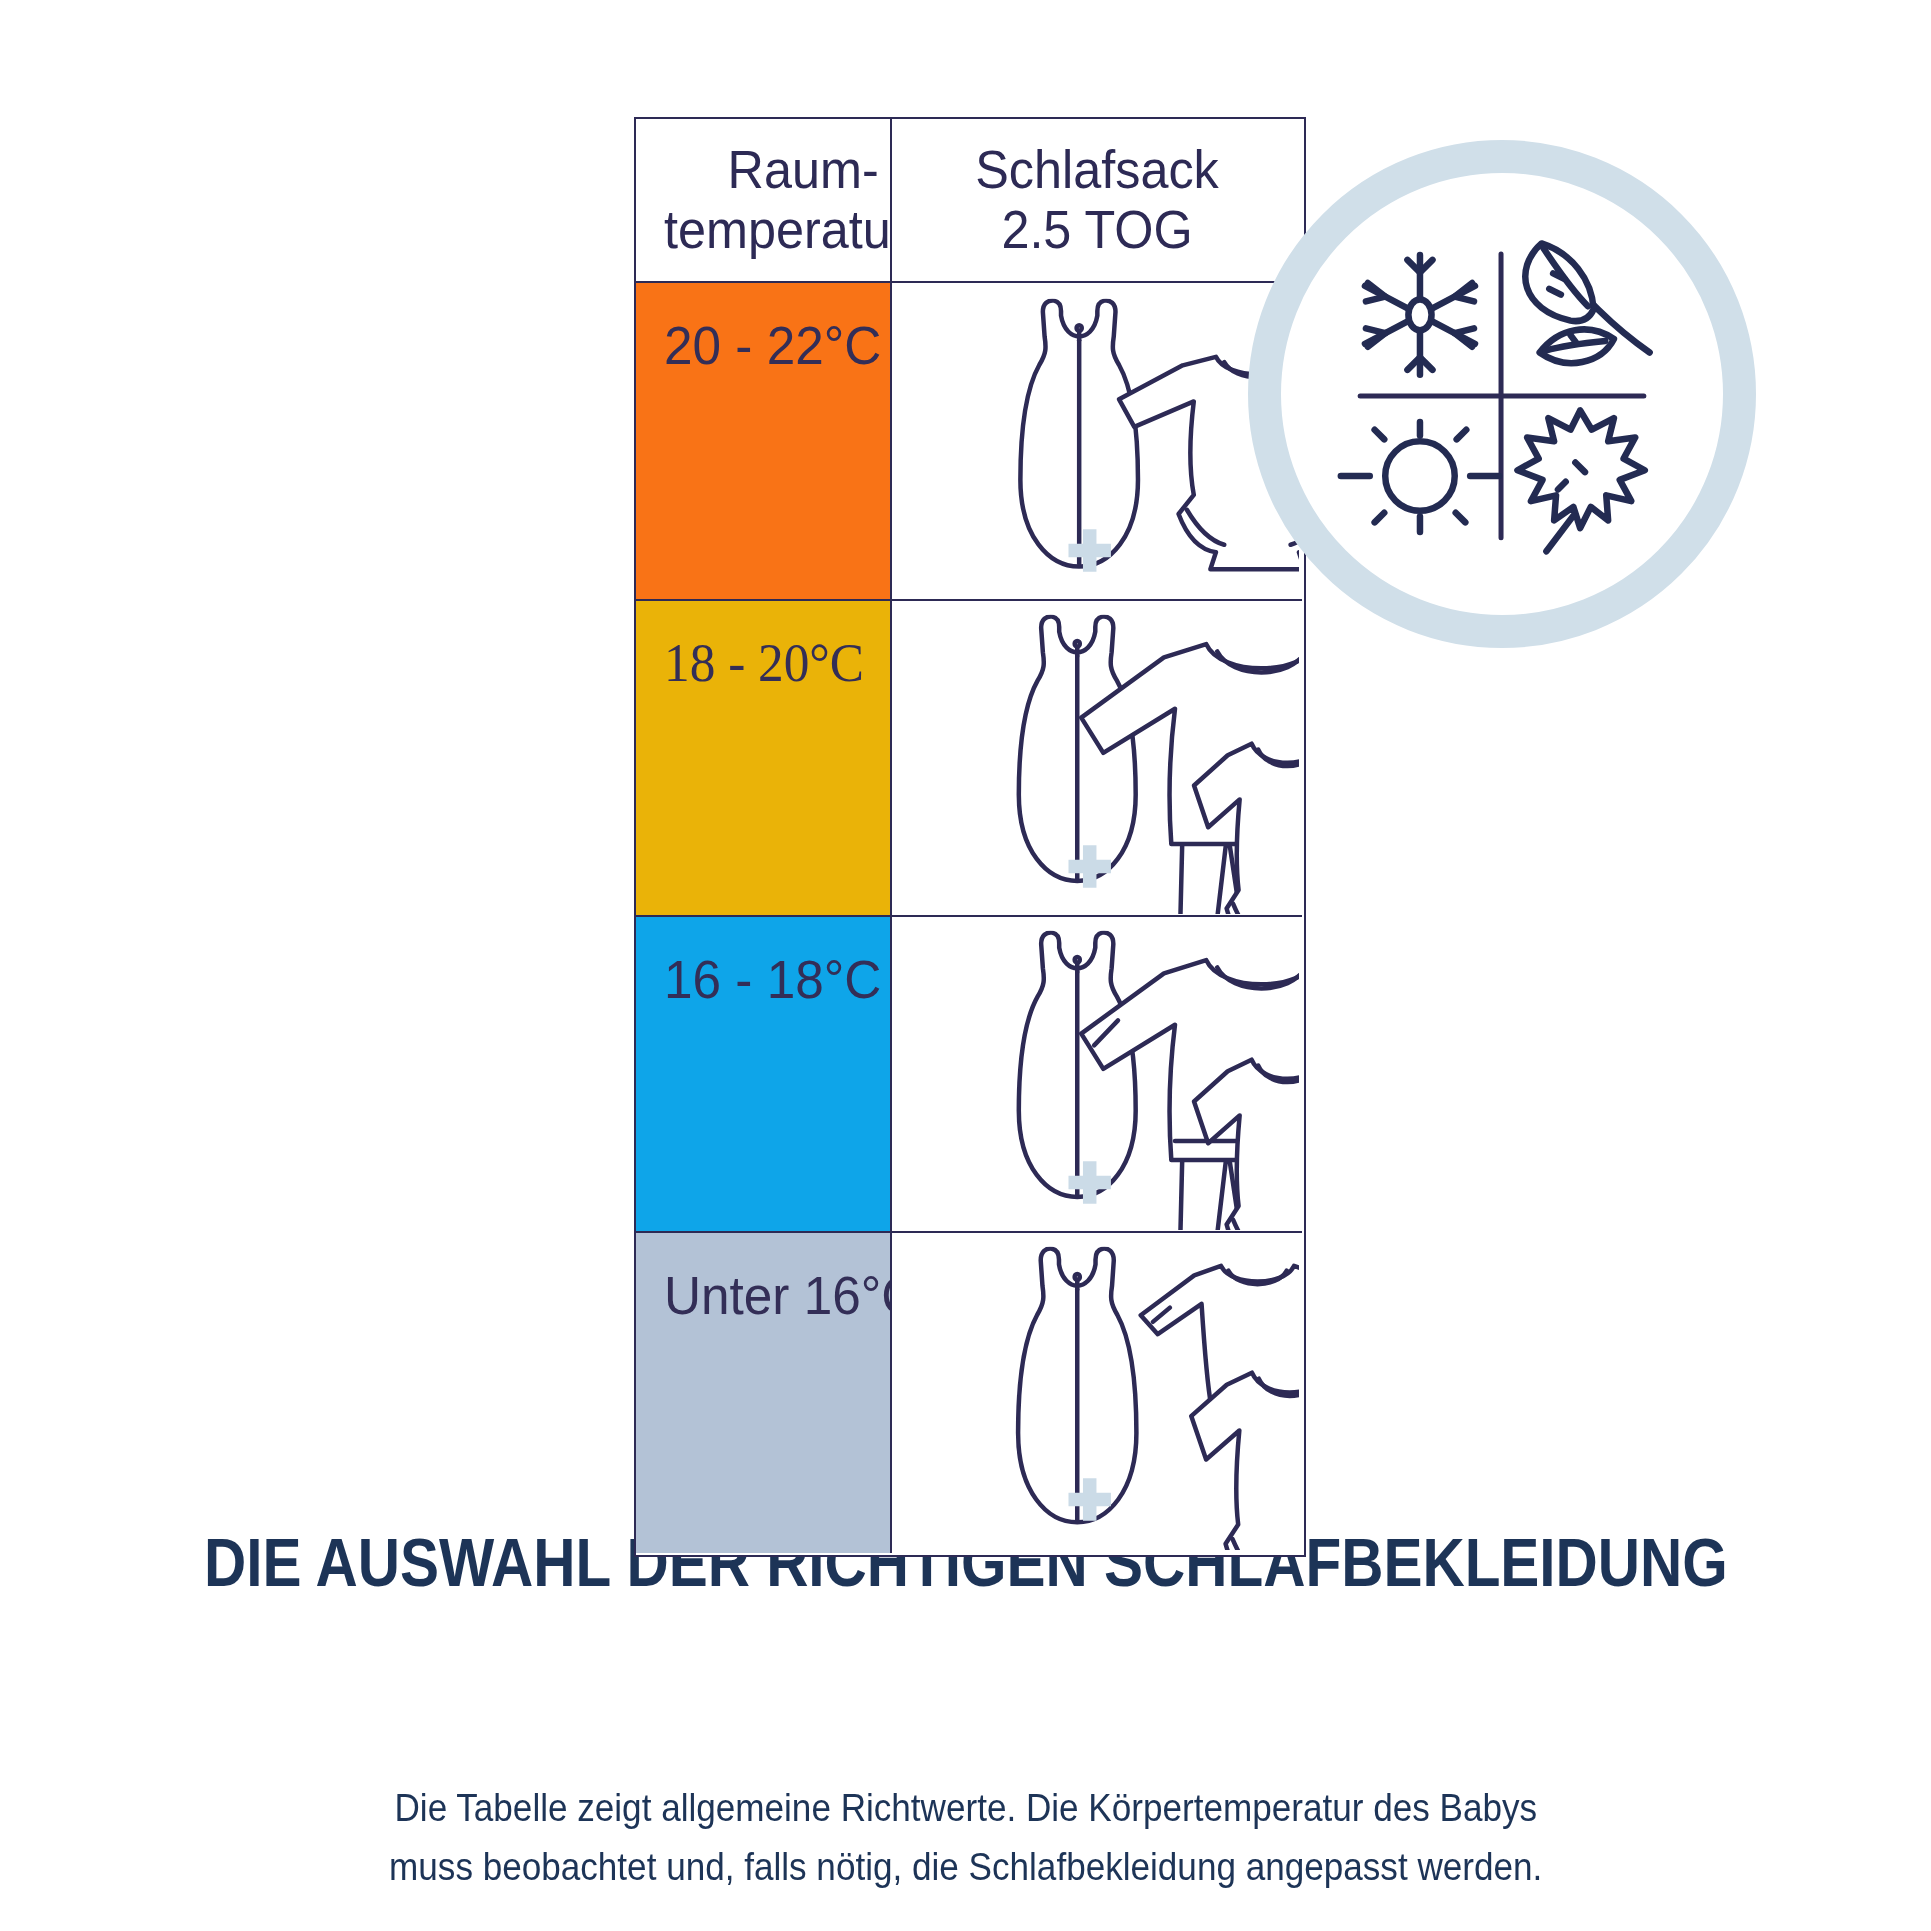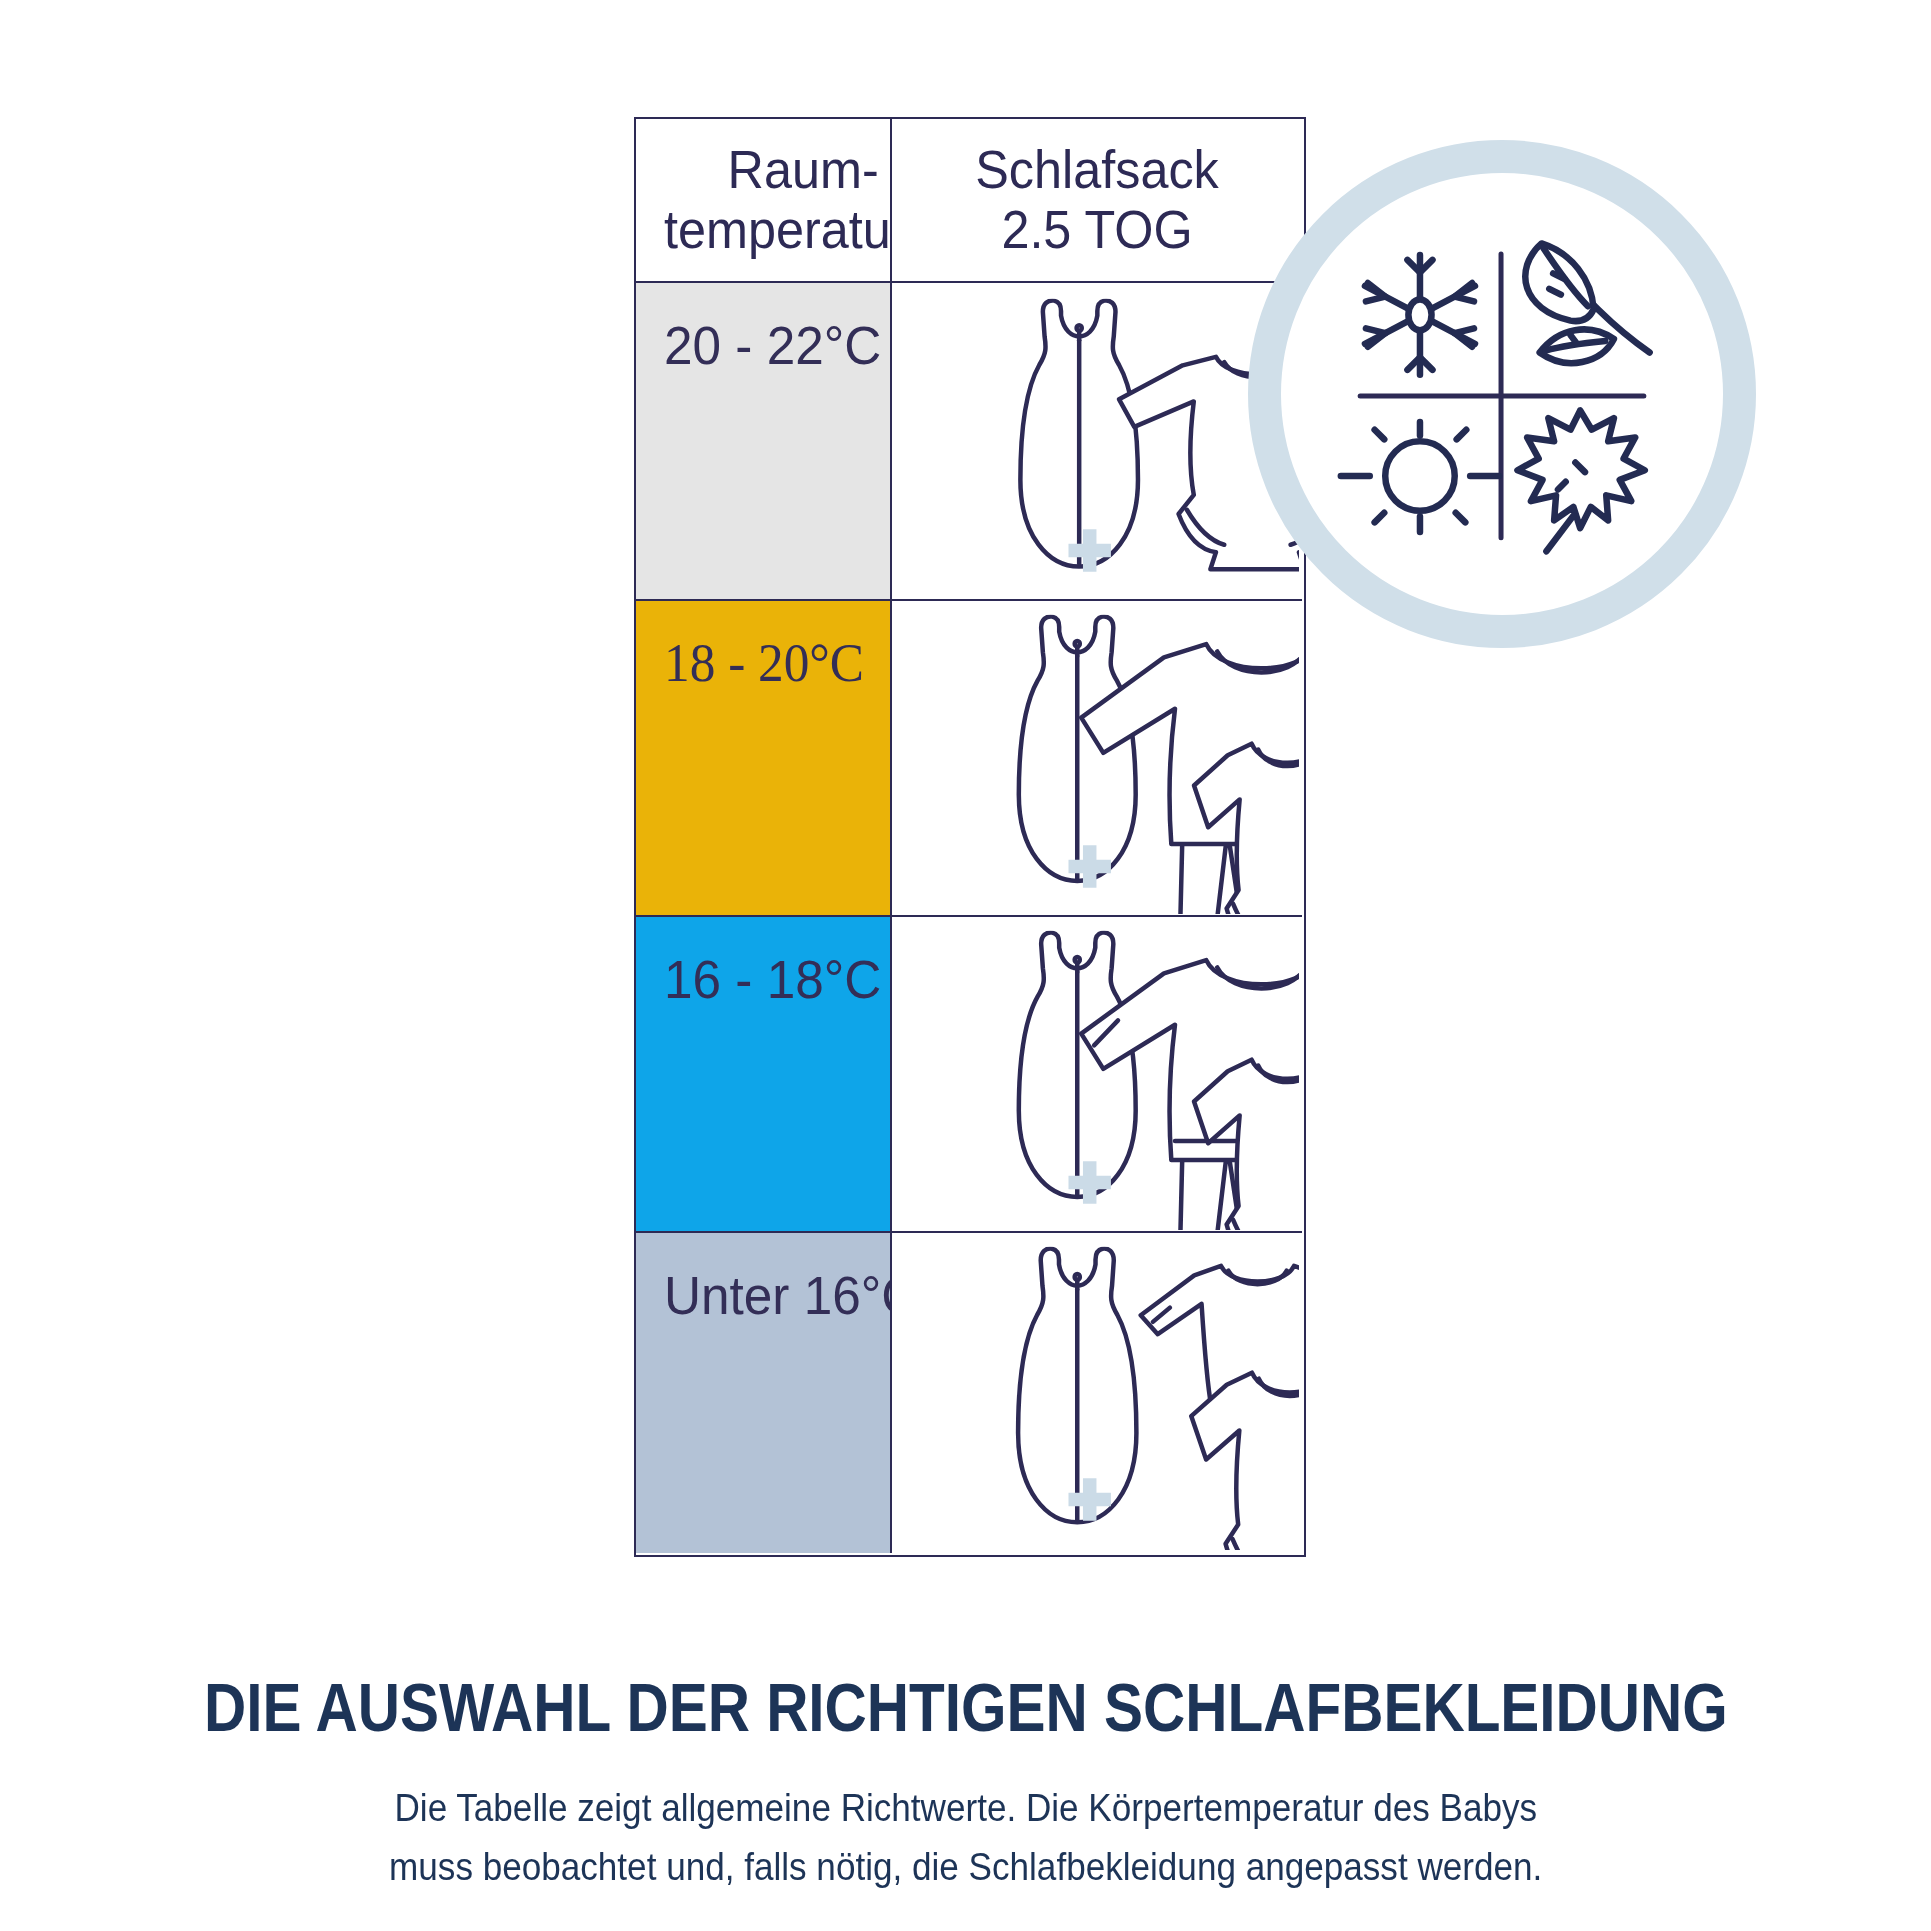--- a/index.html
+++ b/index.html
@@ -31,21 +31,21 @@
   
   .seasons-badge{position:absolute;left:1248px;top:140px;width:508px;height:508px;
                  box-sizing:border-box;border:33px solid #d0dfe9;border-radius:50%;
                  background:#ffffff;z-index:5;}
   .badge-svg{position:absolute;left:0;top:0;}
   .badge-svg .iline{fill:none;stroke:#232b52;stroke-width:6.5px;stroke-linecap:round;stroke-linejoin:round;}
   .badge-svg .ifill{fill:#ffffff;stroke:#232b52;stroke-width:6.5px;stroke-linecap:round;stroke-linejoin:round;}
   .badge-svg .xline{fill:none;stroke:#2d2a55;stroke-width:5px;stroke-linecap:round;}
 
   
-  .footer-title{position:absolute;left:0;top:1668px;width:1931px;text-align:center;
+  .footer-title{position:absolute;left:0;top:1523px;width:1931px;text-align:center;
                 color:#1d3457;font-size:68px;font-weight:bold;white-space:nowrap;}
   .footer-title .squeeze{display:inline-block;transform:scaleX(0.86);transform-origin:center;letter-spacing:0px;}
   .footer-text{position:absolute;left:0;top:1778px;width:1931px;text-align:center;
                color:#1d3457;font-size:39px;line-height:59px;}
   .footer-text .squeeze{display:inline-block;transform:scaleX(0.90);transform-origin:center;white-space:nowrap;}
 </style>
 </head>
 <body>
 
 <div class="page">
@@ -122,21 +122,21 @@
 
     <div class="tcell c-left r-line hdr1">
       <div class="hdr-line">Raum-</div>
       <div class="hdr-line">temperatur</div>
     </div>
     <div class="tcell r-line hdr2">
       <div class="hdr-line">Schlafsack</div>
       <div class="hdr-line">2.5 TOG</div>
     </div>
 
-    <div class="tcell c-left r-line" style="background: #e5e5e5;">
+    <div class="tcell c-left r-line" style="background: #f97316;">
       <div class="temp-label">20 - 22°C</div>
     </div>
     <div class="tcell r-line art-cell">
       <svg class="cell-svg" width="407" height="315" viewBox="0 0 422 326">
         <g transform="translate(20,16) scale(0.825,0.90)">
             <use href="#sym-bag"></use>
           </g>
         <g transform="translate(170,52) scale(0.99,0.76)">
             <use href="#sym-bs-long"></use>
           </g>

